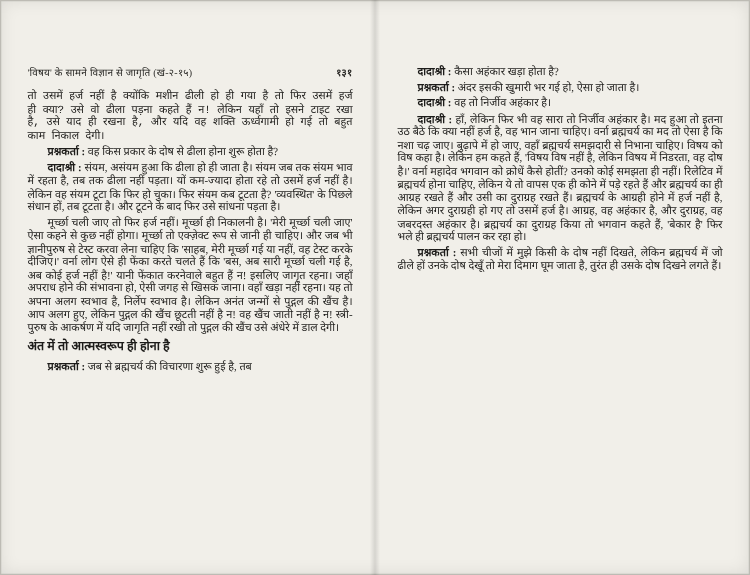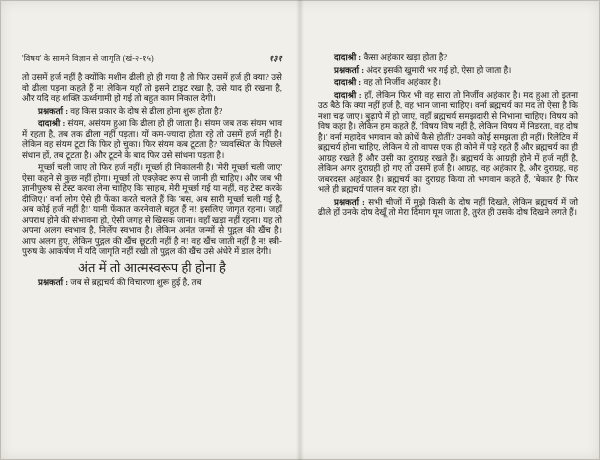--- a/index.html
+++ b/index.html
@@ -40,35 +40,34 @@
   .page-header {
     display: flex;
     justify-content: space-between;
     align-items: baseline;
     font-size: 8px;
     letter-spacing: 0.2px;
     color: #2a2926;
     margin-bottom: 9px;
   }
   .page-header .running-title { white-space: nowrap; overflow: hidden; }
-  .page-header .page-number { font-weight: bold; font-style: italic; }
+  .page-header .page-number { font-weight: bold; }
   .page-body {
     font-size: 8.7px;
     line-height: 10.5px;
     text-align: justify;
     text-justify: inter-word;
   }
   .para { margin: 0 0 2px 0; text-indent: 16px; }
-  .para.cont { text-indent: 0; }
+  .para.cont { text-indent: 0; font-family: Liberation Mono, monospace; }
   .speaker { font-weight: bold; }
   .section-heading {
     margin: 6px 0 4px 0;
-    text-align: center;
-    font-size: 13px;
-    font-weight: normal;
+    font-size: 10px;
+    font-weight: bold;
     text-indent: 0;
   }
 </style>
 </head>
 <body>
 
 <div class="scan">
 
   <div class="page left">
     <div class="page-header">

